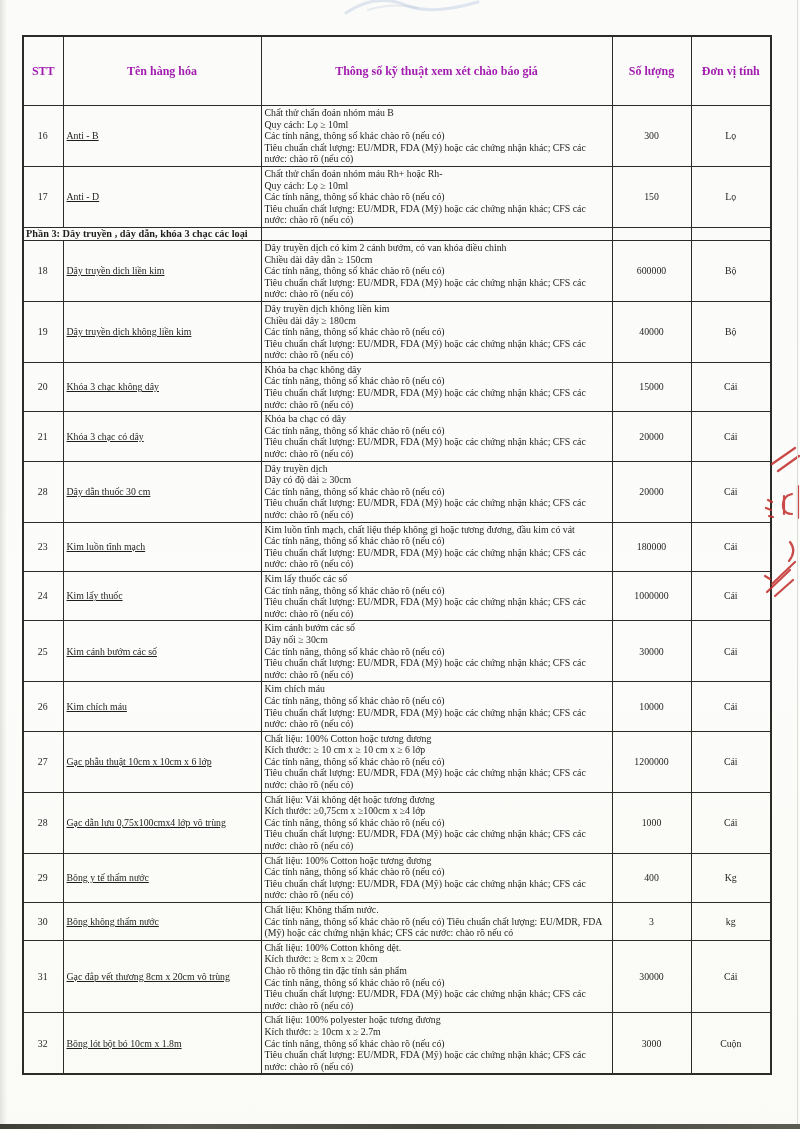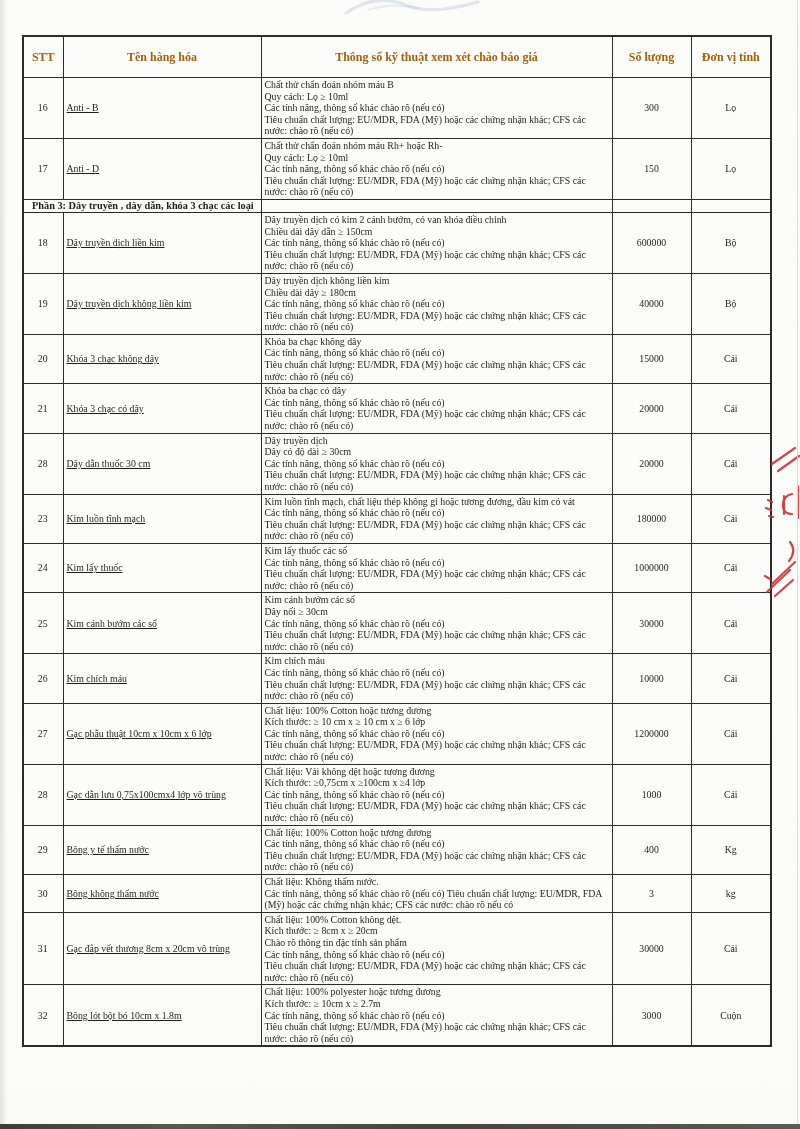--- a/index.html
+++ b/index.html
@@ -33,38 +33,38 @@
   col.c-spec { width: 351px; }
   col.c-qty  { width: 79px; }
   col.c-unit { width: 80px; }
 
   th {
     font-size: 12px;
     font-weight: bold;
     text-align: center;
     vertical-align: middle;
     height: 38px;
-    padding: 1px 2px;
-    color: #a16207;
+    padding: 15px 2px;
+    color: #a21caf;
   }
   td {
     font-size: 9.8px;
     vertical-align: middle;
     padding: 1px 3px;
     line-height: 11.6px;
     color: #1e1e1c;
   }
   td.stt-cell  { text-align: center; padding-left: 2px; }
   td.name-cell { text-align: left; text-decoration: underline; }
   td.spec-cell { vertical-align: top; }
   .spec-line   { line-height: 11.6px; }
   td.qty-cell, td.unit-cell { text-align: center; }
   tr.section-row td {
     height: 12px;
-    padding: 0 8px;
+    padding: 0 2px;
     line-height: 12px;
     margin-left: 48px;
   }
   td.section-label {
     font-weight: bold;
     font-size: 10.3px;
     white-space: nowrap;
     overflow: hidden;
   }
 

